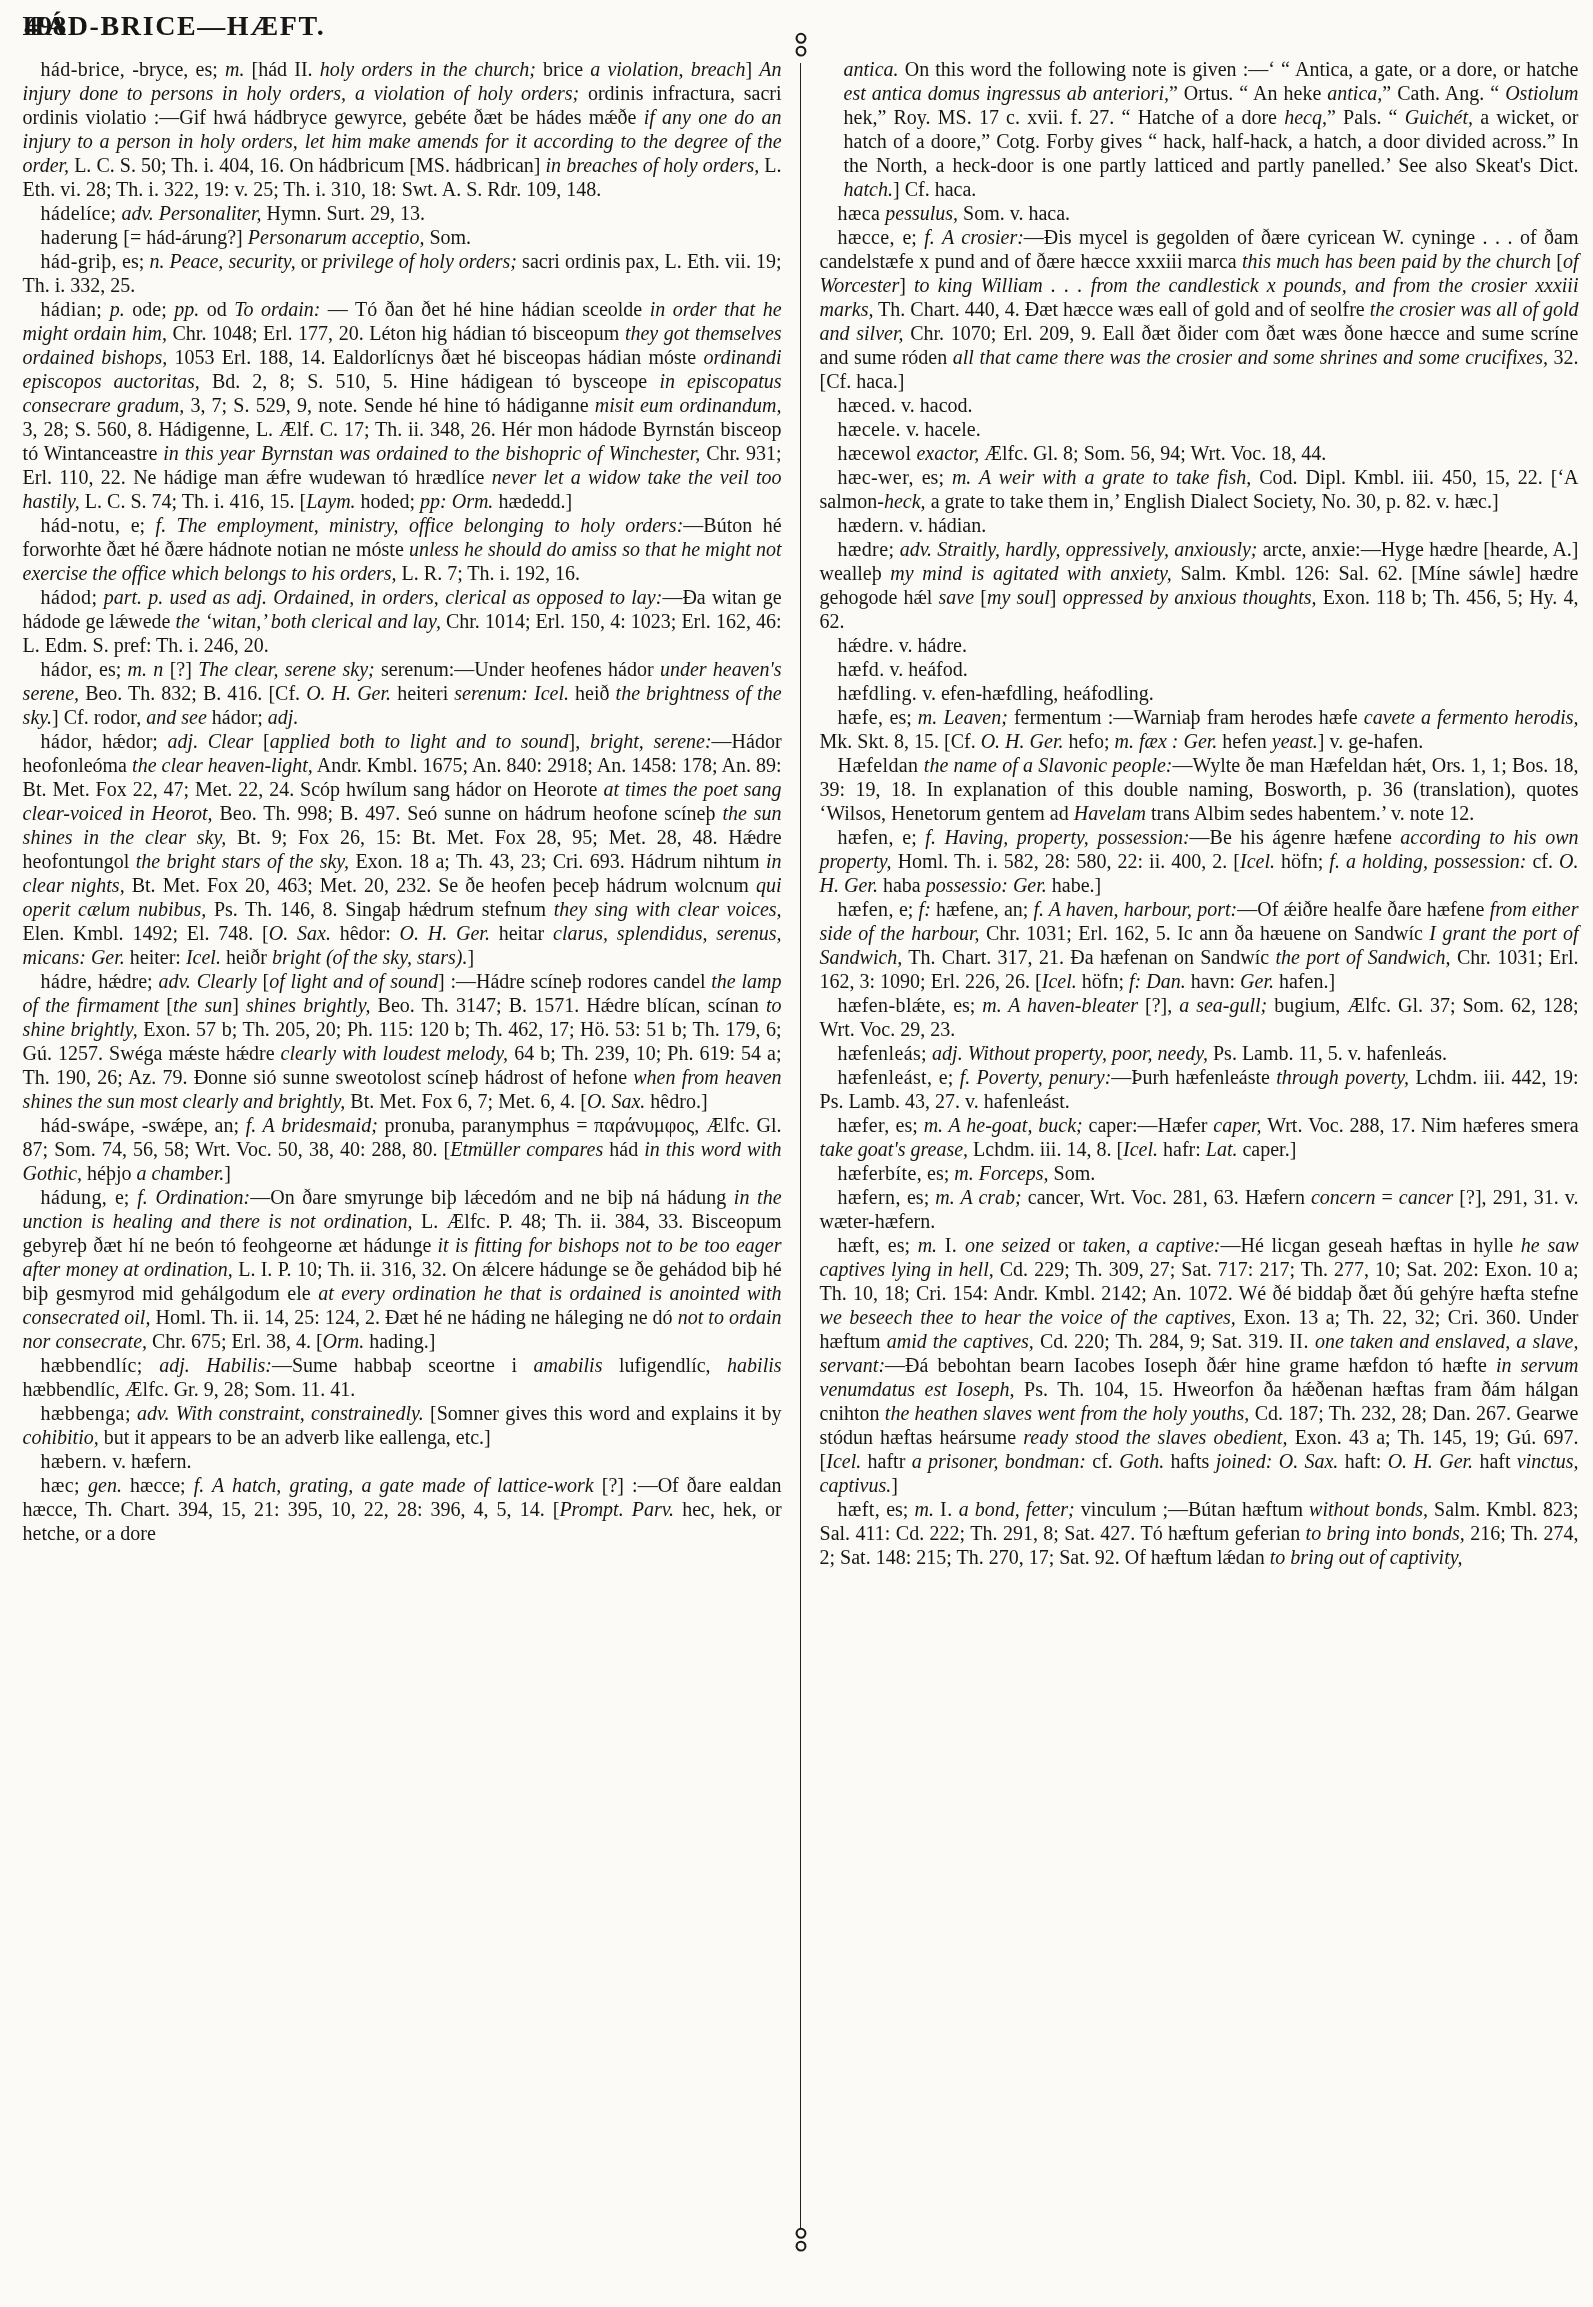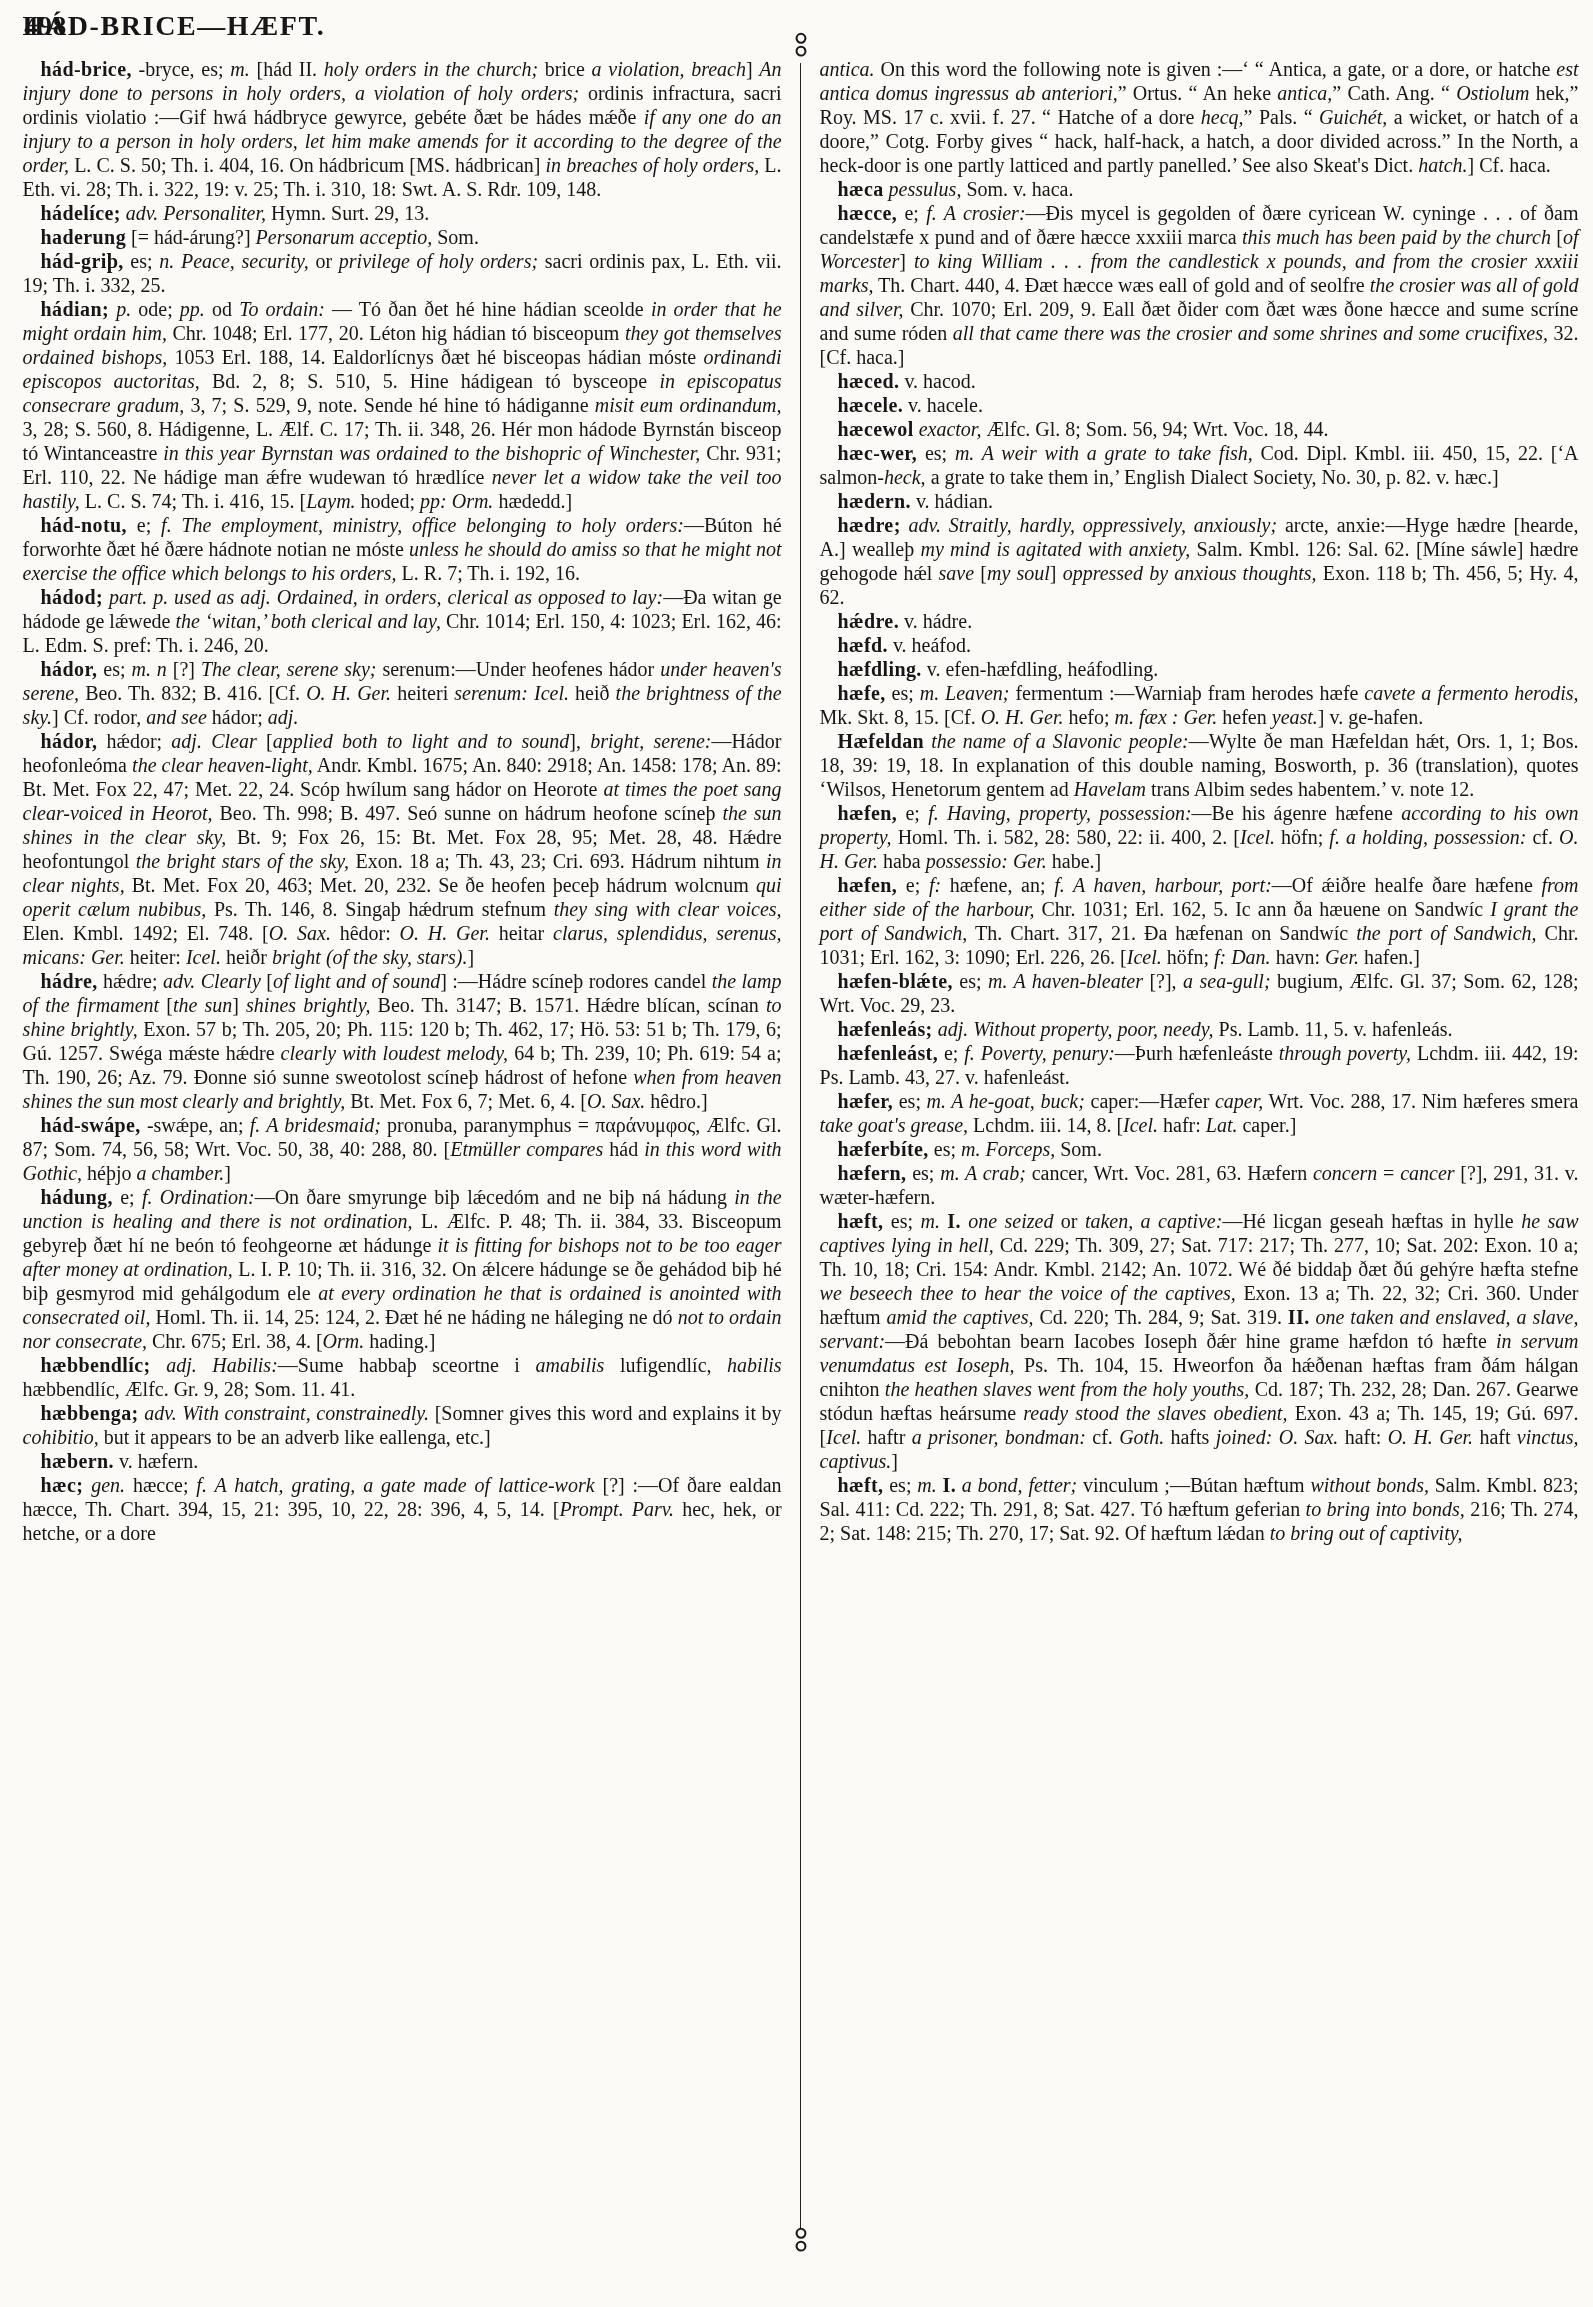--- a/index.html
+++ b/index.html
@@ -43,24 +43,24 @@
   }
   .divider .rule {
     position:absolute; left:50%; top:6.5px; bottom:22.6px;
     width:1.6px; margin-left:-0.8px;
     background:#222;
   }
   .orn { position:absolute; left:50%; transform:translateX(-50%); }
   .orn-top { top:-26px; }
   .orn-bottom { bottom:-4.8px; }
   .entry { margin:0; text-indent:18px; }
-  .entry.cont { text-indent:0; }
+  .entry.cont { text-indent:0;margin-left:24px; }
   span.n { font-style:normal; font-weight:normal; }
   span.i { font-style:italic; }
-  span.b { font-weight:bold; letter-spacing:0.4px; }
+  span.b { font-weight:normal; letter-spacing:0.4px; }
 </style>
 </head>
 <body>
 
 <div class="page">
   <header>
     <div class="page-number">498</div>
     <div class="running-head">HÁD-BRICE—HÆFT.</div>
   </header>
   <div class="columns">

